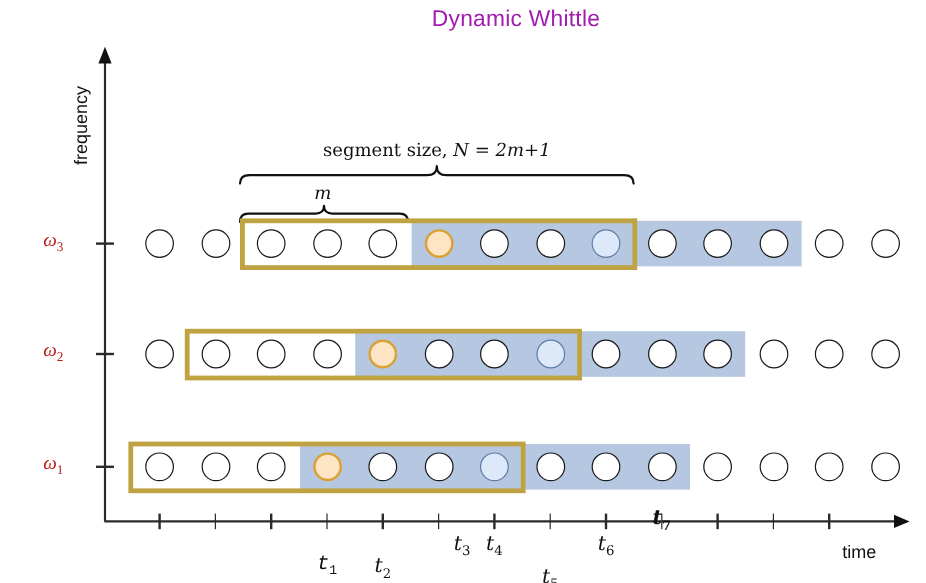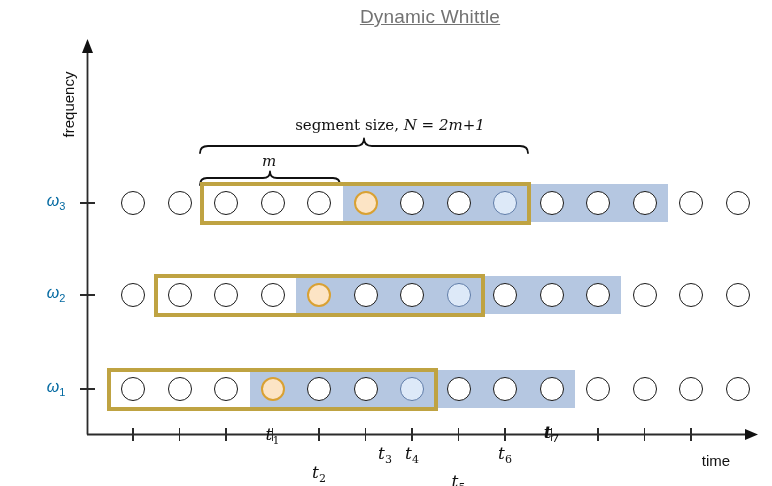--- a/index.html
+++ b/index.html
@@ -3,33 +3,33 @@
 <meta charset="utf-8">
 <style>
   html,body{margin:0;padding:0;background:#fff;}
   #figure{
     position:relative;width:772px;height:486px;background:#ffffff;
     font-family:"Liberation Sans",sans-serif;overflow:hidden;
   }
   .abs{position:absolute;}
   #chart-title{
     left:88px;right:0;top:6px;text-align:center;
-    font-size:19px;color:#737373;letter-spacing:0.2px;text-decoration:underline;
+    font-size:19px;color:#a21caf;letter-spacing:0.2px;
   }
   .axis-label{font-size:15px;color:#111;}
   #y-axis-label{
     left:-32px;top:96px;width:200px;text-align:center;
     transform:rotate(-90deg);transform-origin:center;
   }
   #x-axis-label{left:676px;top:452px;width:80px;text-align:center;}
   svg{position:absolute;left:0;top:0;overflow:visible;}
   .serifmath{font-family:"DejaVu Serif","Liberation Serif",serif;}
   .ytick-label{
-    font-family:Liberation Sans, sans-serif;
-    font-size:16px;color:#0369a1;text-align:center;width:40px;
+    font-family:Liberation Serif, serif;
+    font-size:16px;color:#b91c1c;text-align:left;width:40px;
   }
   .ytick-label i,.xtick-label i{font-family:inherit;}
   .ytick-label sub,.xtick-label sub{font-size:11px;}
   .xtick-label{
     font-family:"DejaVu Serif","Liberation Serif",serif;
     font-size:17px;color:#111;text-align:center;width:40px;
   }
   #segment-size-label{
     top:116px;text-align:center;white-space:nowrap;
     font-family:"DejaVu Serif","Liberation Serif",serif;
@@ -61,21 +61,21 @@
     <polygon points="82,53 87.5,39 93,53" fill="#111"></polygon>
     <line x1="87" y1="434.5" x2="748" y2="434.5" stroke="#2b2b2b" stroke-width="1.8"></line>
     <polygon points="745,429 758,434.5 745,440" fill="#111"></polygon>
   </svg>
 
   <svg width="772" height="486">
     <path d="M 200 153 Q 200 146 208 146 L 356 146 Q 364 146 364 138.5 M 364 138.5 Q 364 146 372 146 L 520 146 Q 528 146 528 153" fill="none" stroke="#111" stroke-width="1.8" stroke-linecap="round" stroke-linejoin="round"></path>
     <path d="M 200 185 Q 200 178 207 178 L 263 178 Q 270 178 270 171.5 M 270 171.5 Q 270 178 277 178 L 333 178 Q 340 178 340 185" fill="none" stroke="#111" stroke-width="1.8" stroke-linecap="round" stroke-linejoin="round"></path>
   </svg>
 
-  <div id="segment-size-label" class="abs" style="left:364px;margin-left:26px;">
+  <div id="segment-size-label" class="abs" style="left:364px;">
     <span>segment size,</span>
     <i class="serifmath">N = 2m+1</i>
   </div>
   <div id="m-label" class="abs" style="left:269px;">m</div>
 
   <div id="rows-mount">
       <div class="band" style="left: 342.5px; top: 184px; width: 325px; background: rgb(181, 199, 225);"></div>
       <div class="segbox" style="left: 200px; top: 181.5px; width: 331px; border-color: rgb(191, 163, 66);"></div>
       <div class="pt" style="left: 121px; top: 191px; background: rgb(255, 255, 255); border: 1.6px solid rgb(26, 26, 26);"></div>
       <div class="pt" style="left: 167.5px; top: 191px; background: rgb(255, 255, 255); border: 1.6px solid rgb(26, 26, 26);"></div>
@@ -137,21 +137,21 @@
       <div class="tickx" style="left: 271.65px; background: rgb(43, 43, 43);"></div>
       <div class="tickx" style="left: 318.15px; background: rgb(43, 43, 43);"></div>
       <div class="tickx" style="left: 364.65px; background: rgb(43, 43, 43);"></div>
       <div class="tickx" style="left: 411.15px; background: rgb(43, 43, 43);"></div>
       <div class="tickx" style="left: 457.65px; background: rgb(43, 43, 43);"></div>
       <div class="tickx" style="left: 504.15px; background: rgb(43, 43, 43);"></div>
       <div class="tickx" style="left: 550.65px; background: rgb(43, 43, 43);"></div>
       <div class="tickx" style="left: 597.15px; background: rgb(43, 43, 43);"></div>
       <div class="tickx" style="left: 643.65px; background: rgb(43, 43, 43);"></div>
       <div class="tickx" style="left: 690.15px; background: rgb(43, 43, 43);"></div>
-      <div class="abs xtick-label" style="left: 252.5px; top: 424px;"><i>t</i><sub>1</sub></div>
+      <div class="abs xtick-label" style="left: 252.5px; top: 461px; font-family: Liberation Mono, monospace;"><i>t</i><sub>1</sub></div>
       <div class="abs xtick-label" style="left: 299px; top: 462px;"><i>t</i><sub>2</sub></div>
       <div class="abs xtick-label" style="left: 365px; top: 443px;"><i>t</i><sub>3</sub></div>
       <div class="abs xtick-label" style="left: 392px; top: 443px;"><i>t</i><sub>4</sub></div>
       <div class="abs xtick-label" style="left: 438.5px; top: 443px; margin-top: 28px;"><i>t</i><sub>5</sub></div>
       <div class="abs xtick-label" style="left: 485px; top: 443px;"><i>t</i><sub>6</sub></div>
       <div class="abs xtick-label" style="left: 531.5px; top: 422px; font-weight: bold;"><i>t</i><sub>7</sub></div>
     </div>
 
 </div>
 

